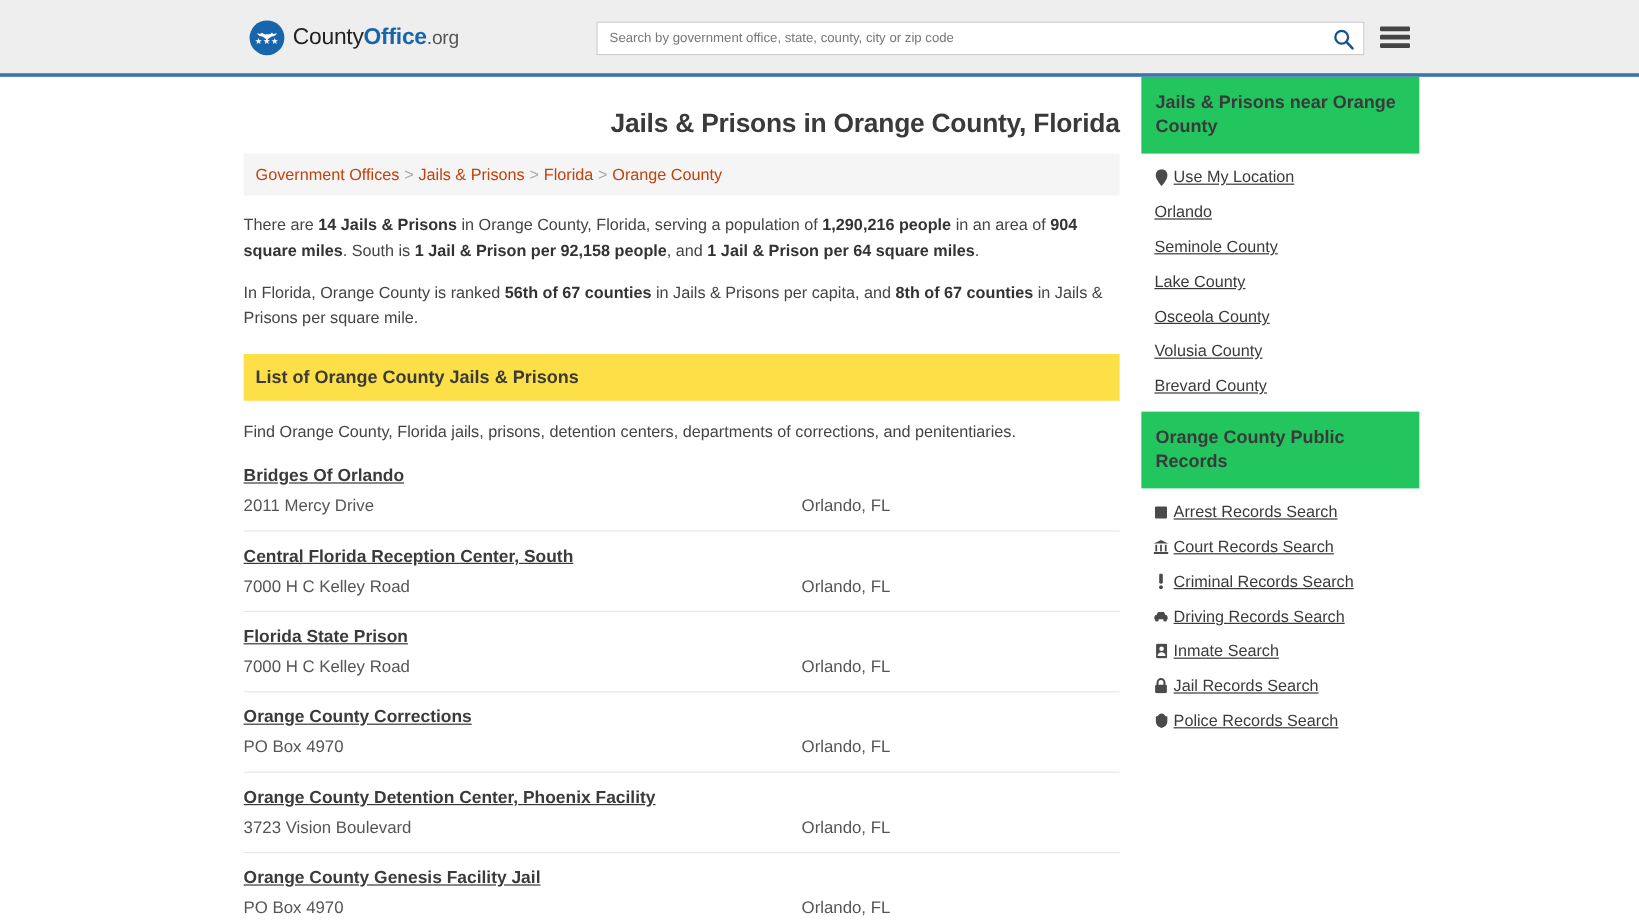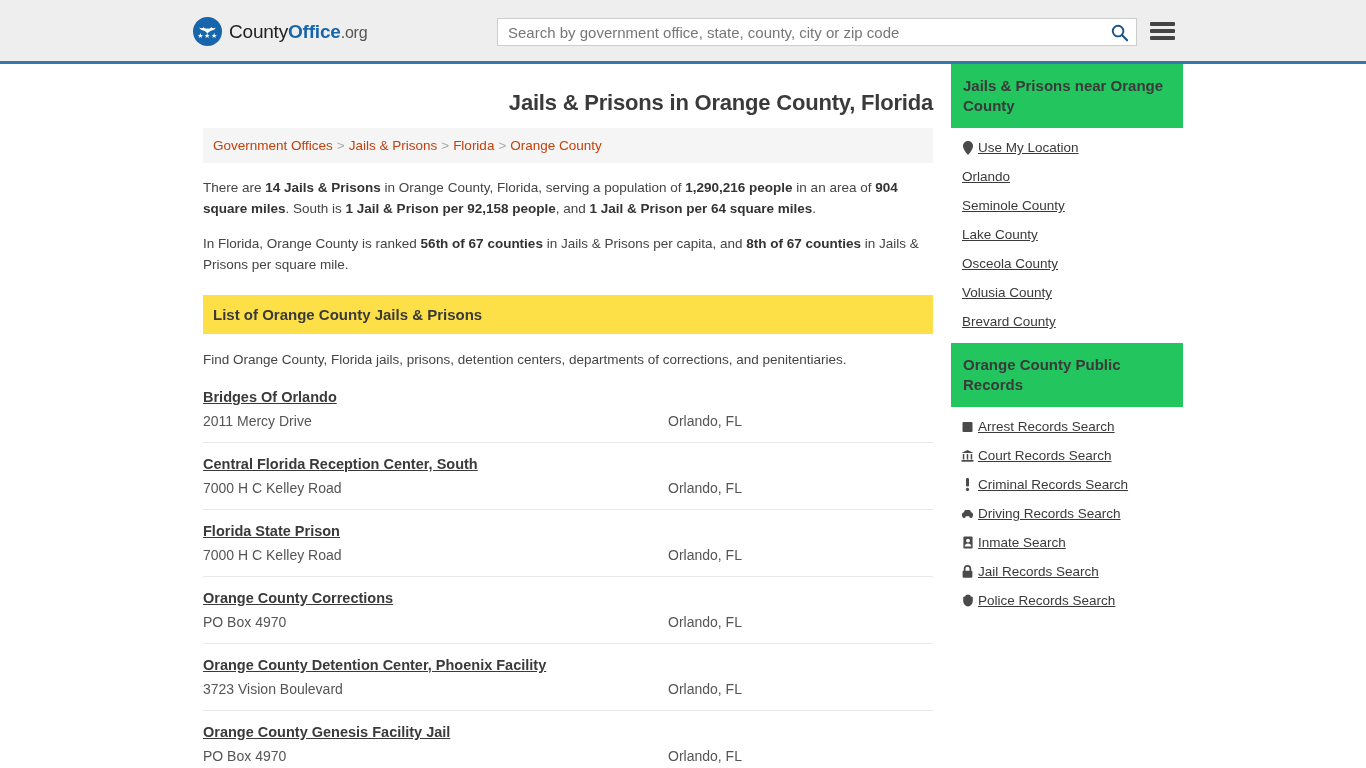--- a/index.html
+++ b/index.html
@@ -17,21 +17,21 @@
   .site-header {
     height: 64px;
     background: #eeeeee;
     border-bottom: 3px solid #3b76a8;
     display: flex;
     align-items: center;
     position: relative;
   }
   .logo-wrap {
     position: absolute;
-    left: 193px;
+    left: 208px;
     top: 17px;
     display: flex;
     align-items: center;
     gap: 7px;
     text-decoration: none;
   }
   .logo-mark {
     width: 29px; height: 29px;
     border-radius: 50%;
     background: #1765ab;
@@ -74,21 +74,21 @@
     display: flex;
     align-items: center;
   }
   .search-input {
     flex: 1;
     height: 100%;
     border: 0;
     outline: 0;
     background: transparent;
     padding: 0 10px;
-    font-size: 15px;
+    font-size: 11px;
     font-family: "Liberation Sans", sans-serif;
     color: #333333;
   }
   .search-input::placeholder { color: #777777; }
   .search-btn {
     width: 34px; height: 100%;
     border: 0; background: transparent;
     cursor: pointer;
     display: flex; align-items: center; justify-content: center;
     padding: 0;

